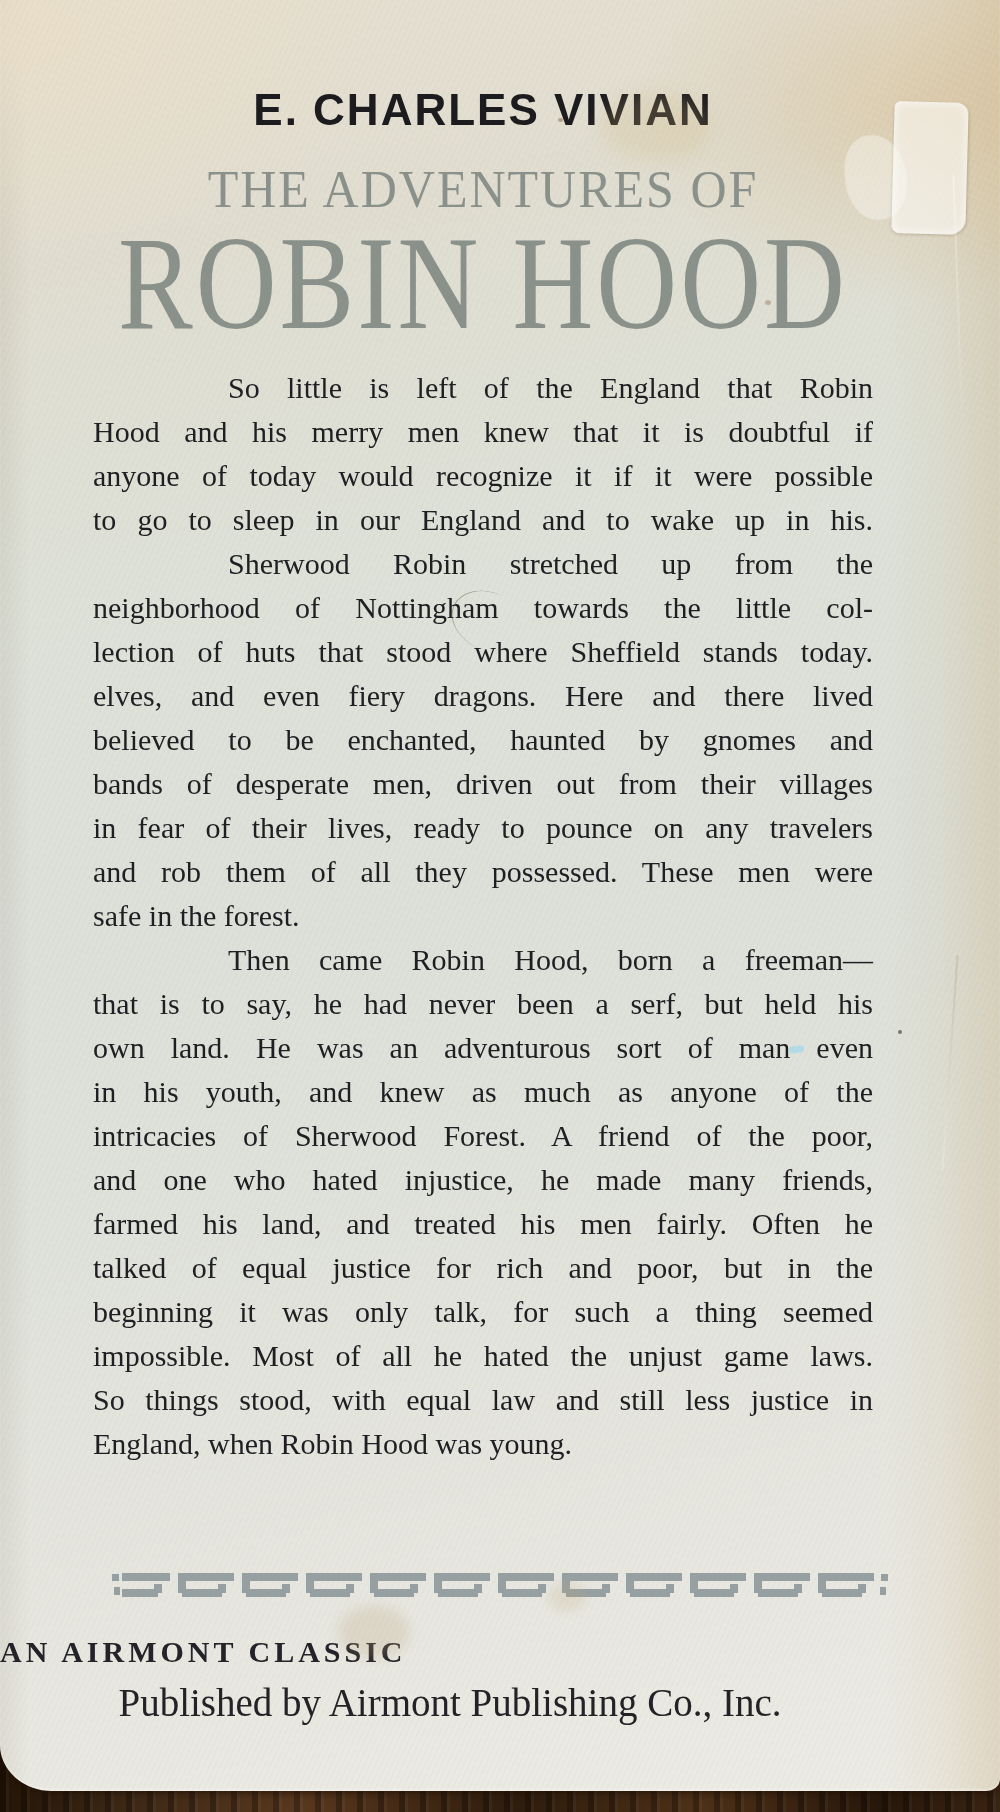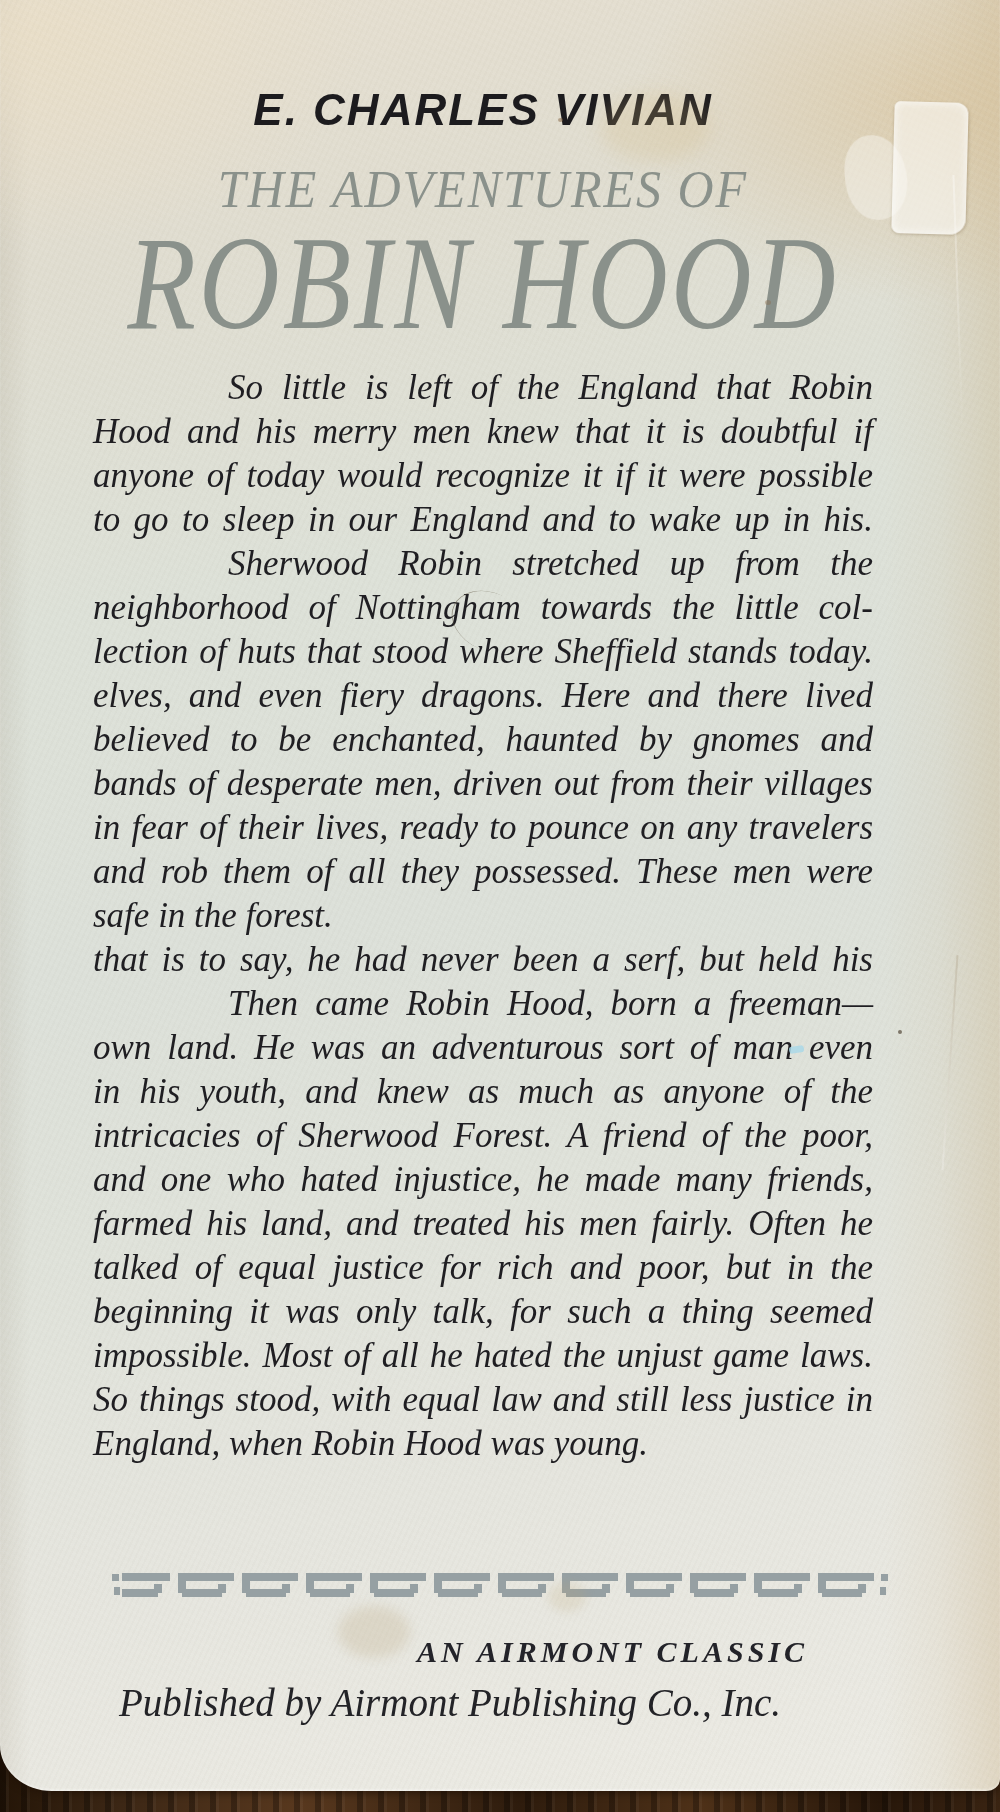--- a/index.html
+++ b/index.html
@@ -29,21 +29,20 @@
     position:absolute;left:0;right:0;top:0;bottom:21px;
     border-radius:0 0 14px 52px / 0 0 12px 46px;
     overflow:hidden;
     box-shadow:0 3px 7px rgba(30,15,5,0.6), inset 0 -2px 2px rgba(255,255,255,0.35);
     background:
       radial-gradient(ellipse 420px 280px at 93% 6%, rgba(216,188,140,0.50), transparent 70%),
       radial-gradient(ellipse 520px 320px at 3% 2%, rgba(233,222,199,0.85), transparent 65%),
       linear-gradient(to left, rgba(197,170,122,0.32) 0px, rgba(197,170,122,0.10) 60px, transparent 115px),
       linear-gradient(to right, rgba(150,140,118,0.14) 0px, transparent 30px),
       linear-gradient(170deg, var(--paper-cream) 0%, #e0ddd0 14%, #dde1d8 32%, var(--paper-cool) 50%, #dfe2da 64%, #e5e5de 80%, #eae9e2 94%, #ecebe4 100%);
-    font-style: italic;
   }
   .grain{
     position:absolute;inset:0;pointer-events:none;
     background:
       repeating-linear-gradient(115deg, rgba(120,110,90,0.028) 0 2px, transparent 2px 5px),
       repeating-linear-gradient(25deg, rgba(255,255,255,0.035) 0 3px, transparent 3px 7px);
   }
   
   .author{
     position:absolute;left:93px;width:780px;top:88px;
@@ -59,30 +58,30 @@
   }
   .title{
     position:absolute;left:93px;width:780px;top:215px;
     font-size:112px;line-height:112px;letter-spacing:3px;
     text-align:center;color:var(--title-gray);
     transform:scaleY(1.2);transform-origin:50% 0;
     white-space:nowrap;
   }
   .synopsis{position:absolute;left:93px;width:780px;top:366px;}
   .body-line{
-    height:44px;line-height:44px;font-size:35px;color:var(--ink);
+    height:44px;line-height:44px;font-size:30px;color:var(--ink);
     white-space:nowrap;text-align-last:justify;
   }
   .body-line.first{text-indent:135px;}
   .body-line.last{text-align-last:left;text-align:right;}
   .divider{position:absolute;left:112px;top:1572px;}
   .classic{
     position:absolute;left:0;width:808px;top:1635px;
     font-weight:700;font-size:30px;line-height:34px;letter-spacing:4px;
-    text-align:right;color:#232329;
+    text-align:left;color:#232329;
   }
   .publisher{
     position:absolute;left:0;width:900px;top:1678px;
     font-size:39px;line-height:50px;text-align:center;color:#232327;
   }
   
   .tape{position:absolute;background:rgba(250,249,244,0.62);filter:blur(0.6px);}
   .tape-a{
     left:893px;top:102px;width:74px;height:132px;
     border-radius:6px 12px 16px 8px;transform:rotate(1.5deg);
@@ -134,22 +133,22 @@
         <div class="body-line">to go to sleep in our England and to wake up in his.</div>
         <div class="body-line first">Sherwood Robin stretched up from the</div>
         <div class="body-line">neighborhood of Nottingham towards the little col-</div>
         <div class="body-line">lection of huts that stood where Sheffield stands today.</div>
         <div class="body-line">elves, and even fiery dragons. Here and there lived</div>
         <div class="body-line">believed to be enchanted, haunted by gnomes and</div>
         <div class="body-line">bands of desperate men, driven out from their villages</div>
         <div class="body-line">in fear of their lives, ready to pounce on any travelers</div>
         <div class="body-line">and rob them of all they possessed. These men were</div>
         <div class="body-line last">safe in the forest.</div>
+        <div class="body-line first">Then came Robin Hood, born a freeman—</div>
         <div class="body-line">that is to say, he had never been a serf, but held his</div>
-        <div class="body-line first">Then came Robin Hood, born a freeman—</div>
         <div class="body-line">own land. He was an adventurous sort of man even</div>
         <div class="body-line">in his youth, and knew as much as anyone of the</div>
         <div class="body-line">intricacies of Sherwood Forest. A friend of the poor,</div>
         <div class="body-line">and one who hated injustice, he made many friends,</div>
         <div class="body-line">farmed his land, and treated his men fairly. Often he</div>
         <div class="body-line">talked of equal justice for rich and poor, but in the</div>
         <div class="body-line">beginning it was only talk, for such a thing seemed</div>
         <div class="body-line">impossible. Most of all he hated the unjust game laws.</div>
         <div class="body-line">So things stood, with equal law and still less justice in</div>
         <div class="body-line last">England, when Robin Hood was young.</div>

